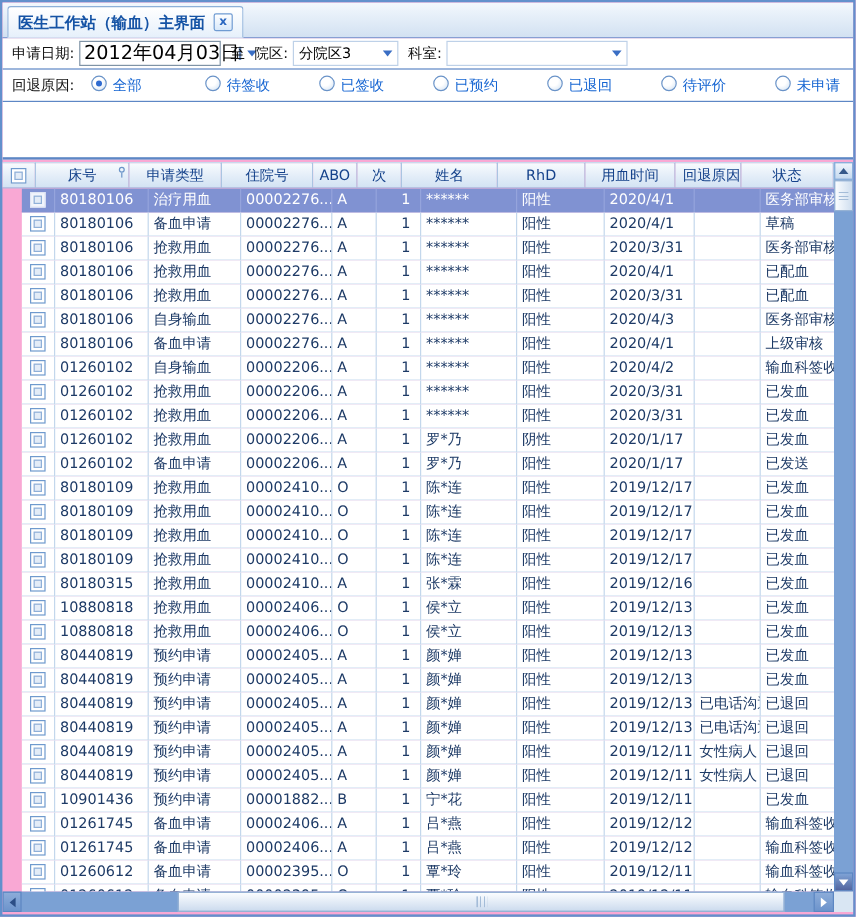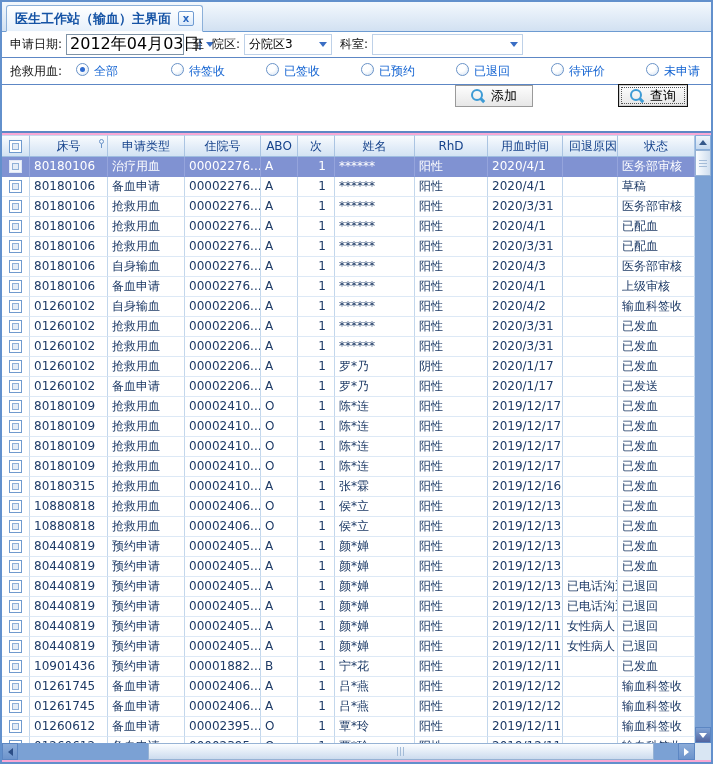--- a/index.html
+++ b/index.html
@@ -78,21 +78,21 @@
   .hcell.left { justify-content:flex-end; padding-left:5px; }
   .pin-icon { position:absolute; right:3px; top:3px; width:5px; height:5px;
               border:1px solid #6a93c8; border-radius:50%; }
   .pin-icon::after { content:''; position:absolute; left:1px; top:4px; width:1px; height:4px;
               background:#6a93c8; }
 
   .c0 { width:28px; } .c1 { width:78px; } .c2 { width:77px; } .c3 { width:76px; }
   .c4 { width:37px; } .c5 { width:37px; } .c6 { width:80px; } .c7 { width:73px; }
   .c8 { width:75px; } .c9 { width:55px; } .c10 { width:77px; }
 
-  #rows { position:absolute; top:155px; left:0; width:693px; height:586px; overflow:hidden; }
+  #rows { position:absolute; top:155px; left:16px; width:693px; height:586px; overflow:hidden; }
   .row { display:flex; height:20px; background:#fff; }
   .cell { font-size:12px; color:#1d3a66; line-height:19px; padding:0 4px;
           border-right:1px solid #c3d7ec; border-bottom:1px solid #dde9f6;
           overflow:hidden; white-space:nowrap; }
   .cell.num { text-align:right; padding-right:8px; }
   .cbcell { display:flex; align-items:center; justify-content:center;
             border-right:1px solid #c3d7ec; border-bottom:1px solid #dde9f6; }
   .cb { width:13px; height:13px; border:1px solid #6f9ace; background:#fff;
         display:flex; align-items:center; justify-content:center; cursor:pointer; }
   .cb-inner { width:7px; height:7px; border:1px solid #8fb0d8; background:#e3ecf7; }
@@ -155,21 +155,21 @@
         <span class="caret"></span>
       </div>
       <span class="flabel">科室:</span>
       <div class="dropdown" style="width:151px;">
         <span class="dval"></span>
         <span class="caret"></span>
       </div>
     </div>
 
     <div class="frow frow2">
-      <span class="flabel">抢救用血:</span>
+      <span class="flabel">回退原因:</span>
       <div id="status-options">
           <span class="radio-opt">
             <span class="radio selected"></span>
             <span class="radio-label">全部</span>
           </span>
           <span class="radio-opt">
             <span class="radio"></span>
             <span class="radio-label">待签收</span>
           </span>
           <span class="radio-opt">
@@ -189,30 +189,20 @@
             <span class="radio-label">待评价</span>
           </span>
           <span class="radio-opt">
             <span class="radio"></span>
             <span class="radio-label">未申请</span>
           </span>
         </div>
     </div>
 
 
-    <div class="frow frow4">
-      <div class="btn" id="add-btn">
-        <span class="mag"></span>
-        <span>添加</span>
-      </div>
-      <div class="btn" id="query-btn">
-        <span class="mag"></span>
-        <span>查询</span>
-      </div>
-    </div>
   </div>
 
   <div id="grid-header">
     <div class="hcell c0">
       <span class="cb">
           <span class="cb-inner"></span>
         </span>
     </div>
     <div class="hcell c1">
       <span>床号</span>

